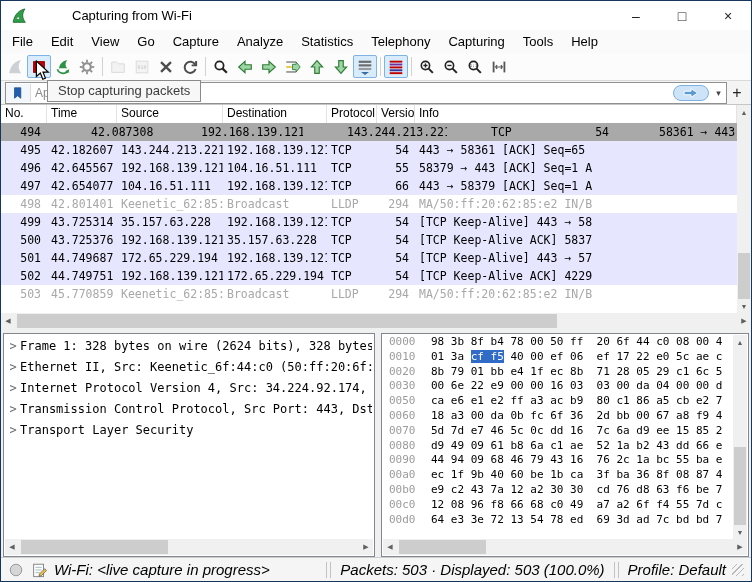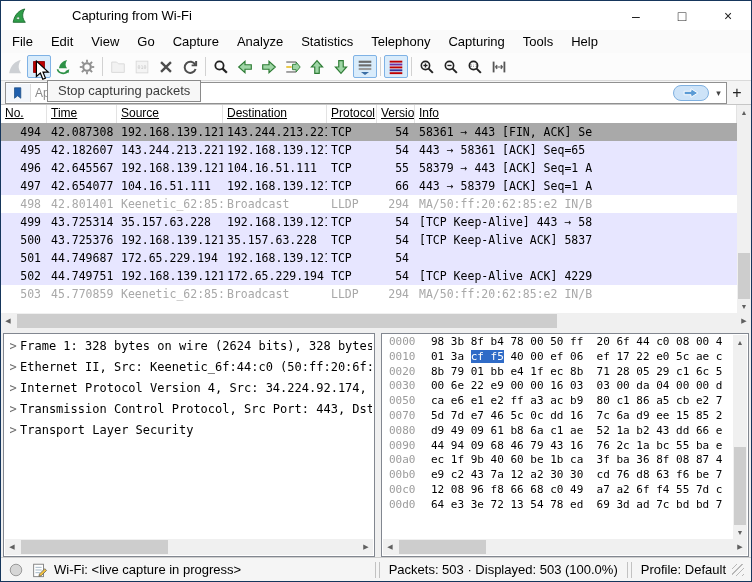--- a/index.html
+++ b/index.html
@@ -33,28 +33,28 @@
   .filter-input{flex:1;border:none;outline:none;font-size:12px;padding:0 4px;background:transparent;font-family:"Liberation Sans",sans-serif;}
   .filter-input::placeholder{color:#8a8a8a;}
   .apply-pill{width:36px;height:16px;border-radius:8px;background:#cde3f8;border:1px solid #7fb0e0;display:flex;align-items:center;justify-content:center;margin-right:2px;box-sizing:border-box;}
   .caret-btn{width:15px;text-align:center;font-size:9px;color:#444;}
   .plus-btn{width:20px;text-align:center;font-size:16px;color:#222;}
 
   
   :root{--cols:46px 70px 106px 104px 50px 38px 1fr;}
   .packet-area{top:104px;height:224px;background:#fff;}
   .pl-header{position:absolute;top:0;left:0;right:14px;height:18px;display:grid;grid-template-columns:var(--cols);
-    background:#fff;border-bottom:1px solid #cfcfcf;font-size:12px;text-decoration:underline;}
+    background:#fff;border-bottom:1px solid #cfcfcf;font-size:12px;}
   .hc{border-right:1px solid #e3e3e3;padding:1px 0 0 4px;white-space:nowrap;overflow:hidden;}
   .pl-rows{position:absolute;top:18px;left:0;right:14px;}
   .pl-row{display:grid;grid-template-columns:var(--cols);height:18px;line-height:18px;
     font-family:"DejaVu Sans Mono",monospace;font-size:11.5px;white-space:nowrap;}
   .cell{overflow:hidden;padding-left:4px;}
   .c-no,.c-len{text-align:right;padding-right:6px;padding-left:0;}
-  .pl-row.selected{background:#a9a9a9;}
+  .pl-row.selected{background:#a9a9a9;gap:40px;}
   .pl-row.tcp{background:#e7e6ff;}
   .pl-row.ignored{color:#a8a8a8;}
 
   
   .vscroll{position:absolute;width:14px;background:#f0f0f0;}
   .hscroll{position:absolute;height:16px;background:#f0f0f0;}
   .sc-arrow{position:absolute;width:14px;height:14px;display:flex;align-items:center;justify-content:center;font-size:7px;color:#606060;}
   .sc-thumb{position:absolute;background:#cdcdcd;}
   .pl-vscroll{top:0;right:0;height:208px;}
   .pl-hscroll{bottom:0;left:0;right:0;}
@@ -68,21 +68,21 @@
   .detail-lines{position:absolute;top:2px;left:2px;right:2px;bottom:17px;overflow:hidden;}
   .detail-line{height:21px;line-height:21px;font-family:"DejaVu Sans Mono",monospace;font-size:12px;white-space:nowrap;display:flex;}
   .expander{width:14px;text-align:center;color:#6f6f6f;flex:0 0 auto;}
   .dl-text{overflow:hidden;white-space:nowrap;}
   .hex-rows{position:absolute;top:1px;left:0;right:14px;bottom:17px;overflow:hidden;}
   .hex-row{height:14.8px;line-height:14.8px;font-family:"DejaVu Sans Mono",monospace;font-size:11px;white-space:pre;overflow:hidden;}
   .hx-off{display:inline-block;width:32px;margin:0 10px 0 7px;color:#9b9b9b;}
   .hx-hl{background:#2f6bc7;color:#fff;}
 
   
-  .statusbar{top:556px;height:24px;background:#f5f5f5;border-top:1px solid #cecece;display:flex;align-items:center;padding:0 7px;font-size:13px;box-sizing:border-box;}
+  .statusbar{top:556px;height:24px;background:#f5f5f5;border-top:1px solid #cecece;display:flex;align-items:center;padding:0 7px;font-size:15px;box-sizing:border-box;font-style:italic;}
   .sb-left{display:flex;align-items:center;gap:7px;flex:1;}
   .sb-sep{width:3px;height:16px;border-left:1px solid #c2c2c2;border-right:1px solid #c2c2c2;margin:0 9px;}
   .grip{width:12px;height:12px;margin-left:6px;background:
     repeating-linear-gradient(135deg,transparent 0 3px,#b8b8b8 3px 4px);}
 
   
   .tooltip{position:absolute;left:46px;top:79px;background:#f7f7f7;border:1px solid #8a8a8a;padding:2px 10px 3px;font-size:13px;color:#3c3c3c;z-index:20;white-space:nowrap;}
   .cursor{position:absolute;left:34px;top:59px;z-index:30;}
 </style>
 </head>
@@ -398,20 +398,21 @@
           <div class="cell c-len">54</div>
           <div class="cell c-info">[TCP Keep-Alive ACK] 5837</div>
         </div>
         <div class="pl-row tcp">
           <div class="cell c-no">501</div>
           <div class="cell c-time">44.749687</div>
           <div class="cell c-src">172.65.229.194</div>
           <div class="cell c-dst">192.168.139.121</div>
           <div class="cell c-proto">TCP</div>
           <div class="cell c-len">54</div>
+          <div class="cell c-info">[TCP Keep-Alive] 443 → 57</div>
         </div>
         <div class="pl-row tcp">
           <div class="cell c-no">502</div>
           <div class="cell c-time">44.749751</div>
           <div class="cell c-src">192.168.139.121</div>
           <div class="cell c-dst">172.65.229.194</div>
           <div class="cell c-proto">TCP</div>
           <div class="cell c-len">54</div>
           <div class="cell c-info">[TCP Keep-Alive ACK] 4229</div>
         </div>
@@ -471,20 +472,21 @@
       </div>
     </div>
 
     <div class="pane hex-pane">
       <div class="hex-rows">
           <div class="hex-row"><span class="hx-off">0000</span><span class="hx-bytes">98 3b 8f b4 78 00 50 ff  20 6f 44 c0 08 00 4</span></div>
           <div class="hex-row"><span class="hx-off">0010</span><span class="hx-bytes">01 3a <span class="hx-hl">cf f5</span> 40 00 ef 06  ef 17 22 e0 5c ae c</span></div>
           <div class="hex-row"><span class="hx-off">0020</span><span class="hx-bytes">8b 79 01 bb e4 1f ec 8b  71 28 05 29 c1 6c 5</span></div>
           <div class="hex-row"><span class="hx-off">0030</span><span class="hx-bytes">00 6e 22 e9 00 00 16 03  03 00 da 04 00 00 d</span></div>
           <div class="hex-row"><span class="hx-off">0050</span><span class="hx-bytes">ca e6 e1 e2 ff a3 ac b9  80 c1 86 a5 cb e2 7</span></div>
+          <div class="hex-row"><span class="hx-off">0060</span><span class="hx-bytes">18 a3 00 da 0b fc 6f 36  2d bb 00 67 a8 f9 4</span></div>
           <div class="hex-row"><span class="hx-off">0070</span><span class="hx-bytes">5d 7d e7 46 5c 0c dd 16  7c 6a d9 ee 15 85 2</span></div>
           <div class="hex-row"><span class="hx-off">0080</span><span class="hx-bytes">d9 49 09 61 b8 6a c1 ae  52 1a b2 43 dd 66 e</span></div>
           <div class="hex-row"><span class="hx-off">0090</span><span class="hx-bytes">44 94 09 68 46 79 43 16  76 2c 1a bc 55 ba e</span></div>
           <div class="hex-row"><span class="hx-off">00a0</span><span class="hx-bytes">ec 1f 9b 40 60 be 1b ca  3f ba 36 8f 08 87 4</span></div>
           <div class="hex-row"><span class="hx-off">00b0</span><span class="hx-bytes">e9 c2 43 7a 12 a2 30 30  cd 76 d8 63 f6 be 7</span></div>
           <div class="hex-row"><span class="hx-off">00c0</span><span class="hx-bytes">12 08 96 f8 66 68 c0 49  a7 a2 6f f4 55 7d c</span></div>
           <div class="hex-row"><span class="hx-off">00d0</span><span class="hx-bytes">64 e3 3e 72 13 54 78 ed  69 3d ad 7c bd bd 7</span></div>
         </div>
       <div class="vscroll" style="top:1px;right:1px;bottom:17px;">
         <span class="sc-arrow" style="top:0;">▲</span>

